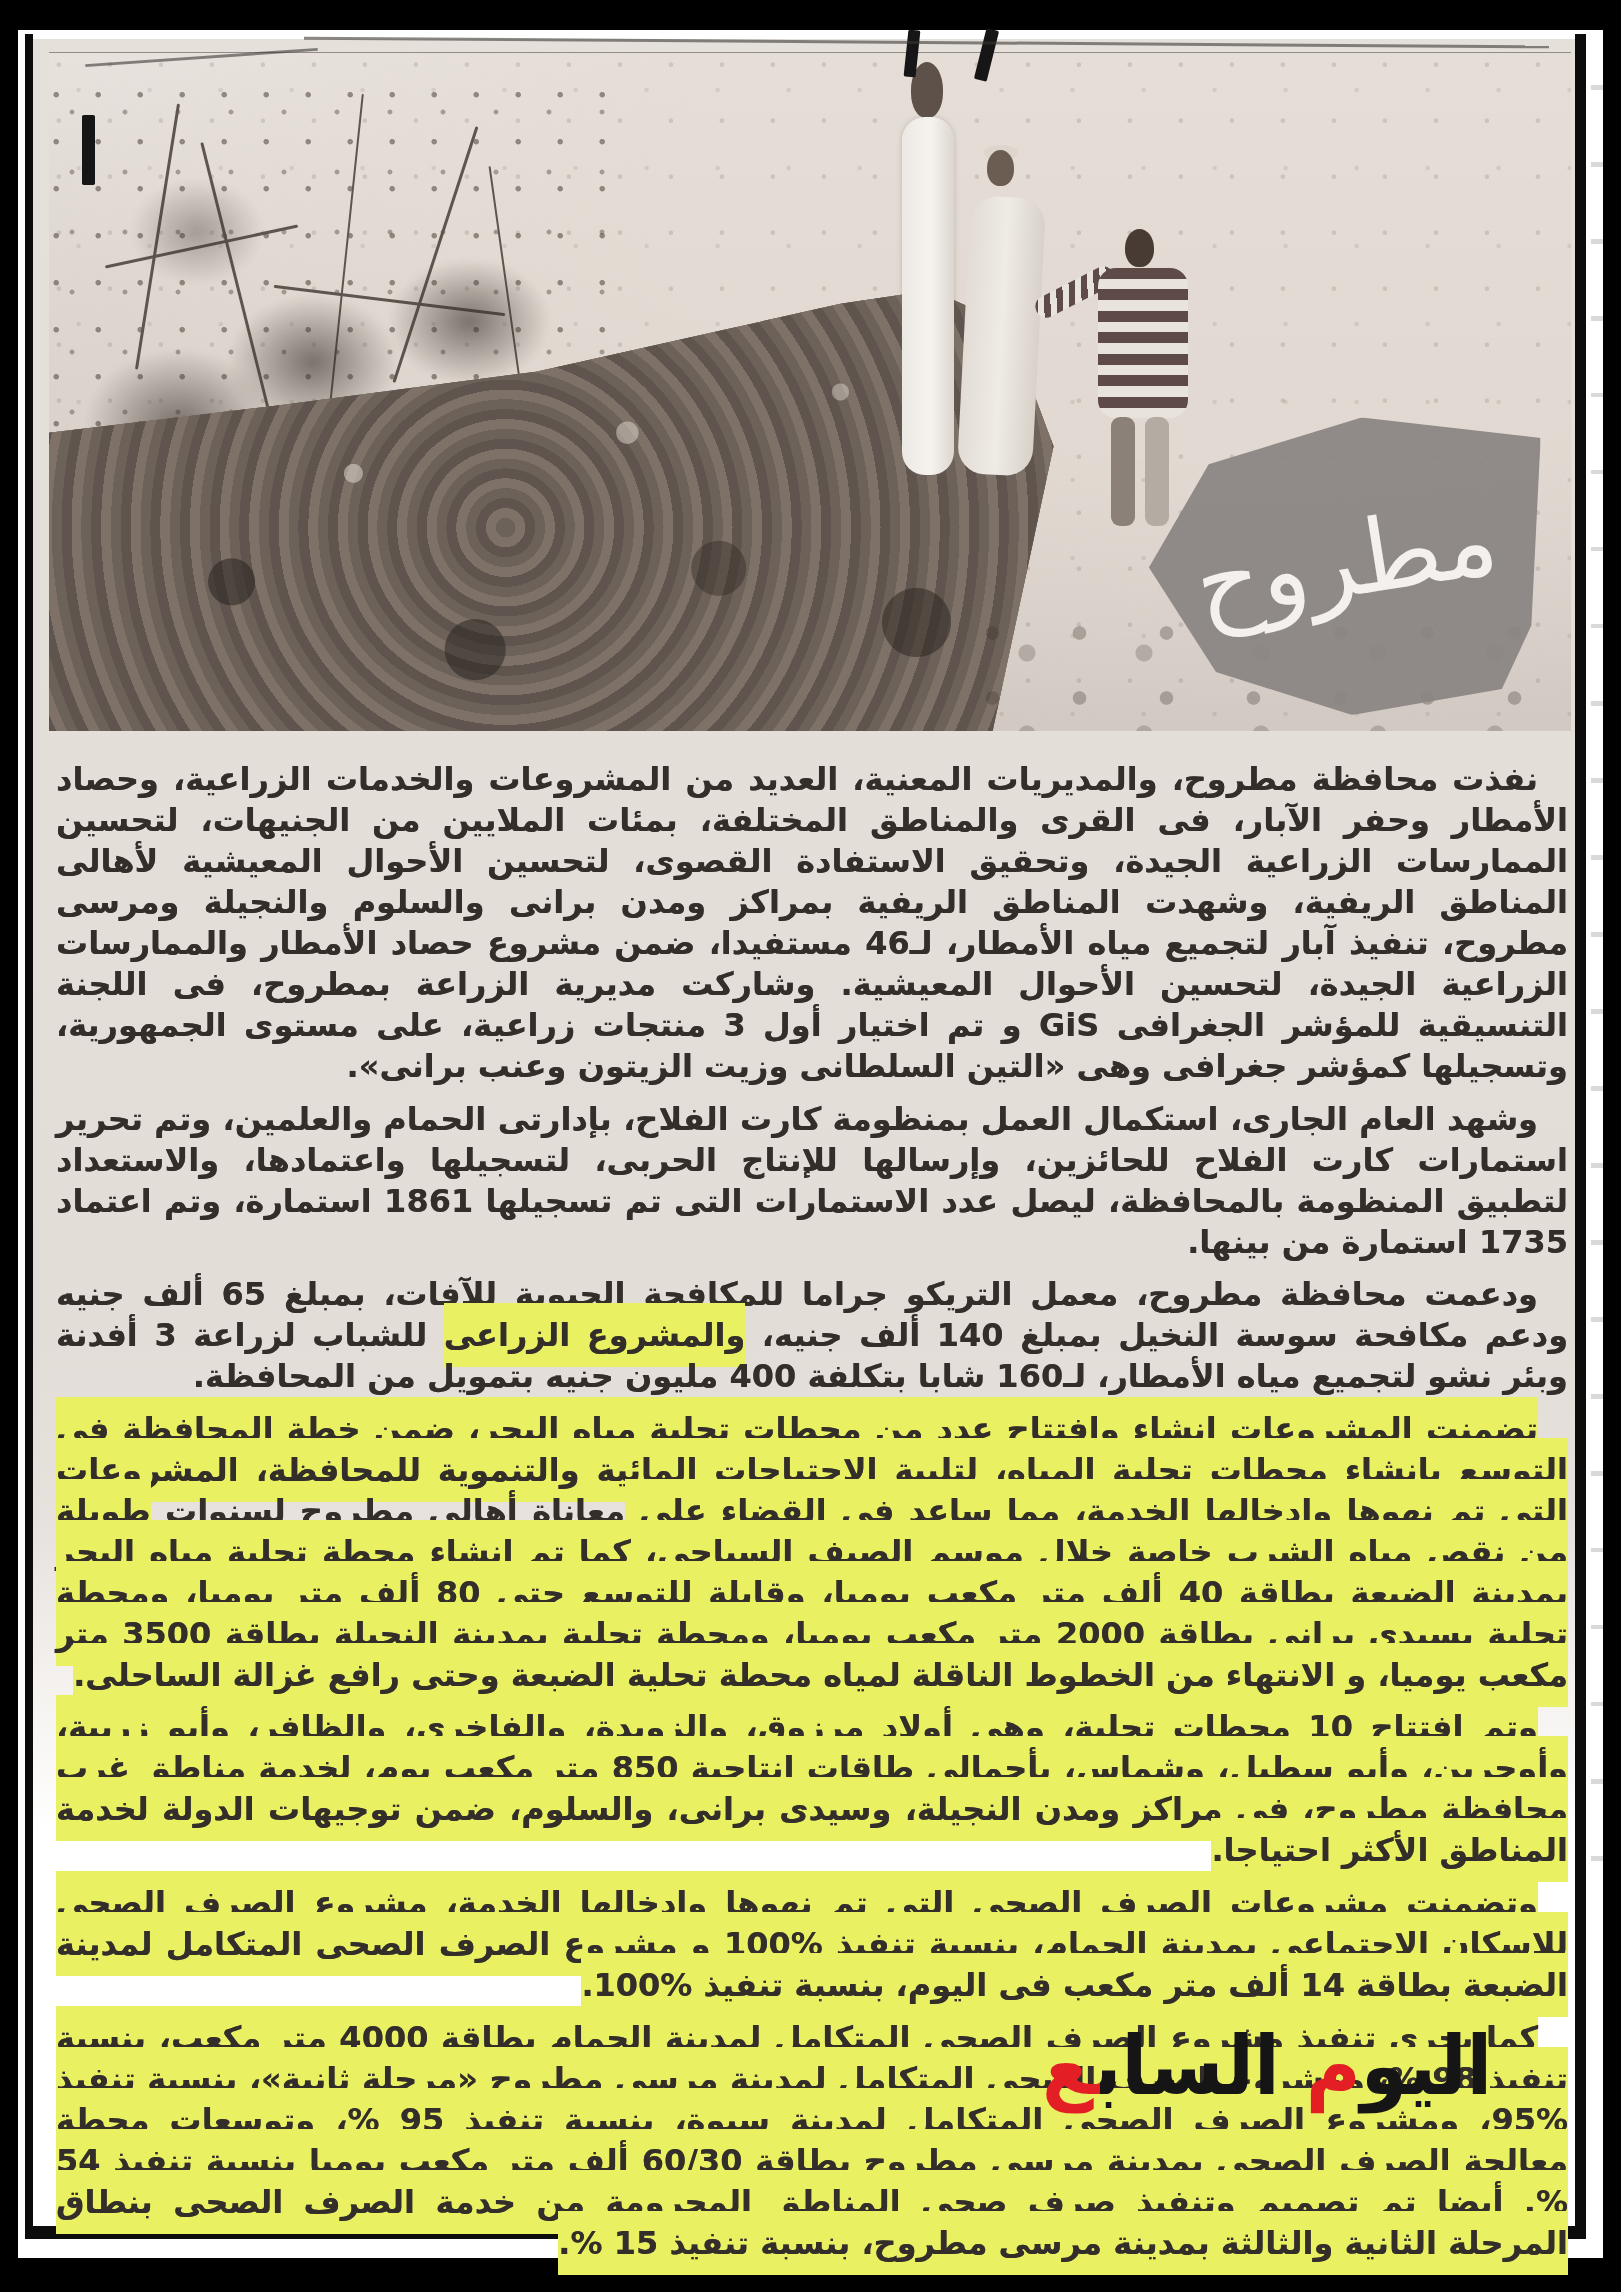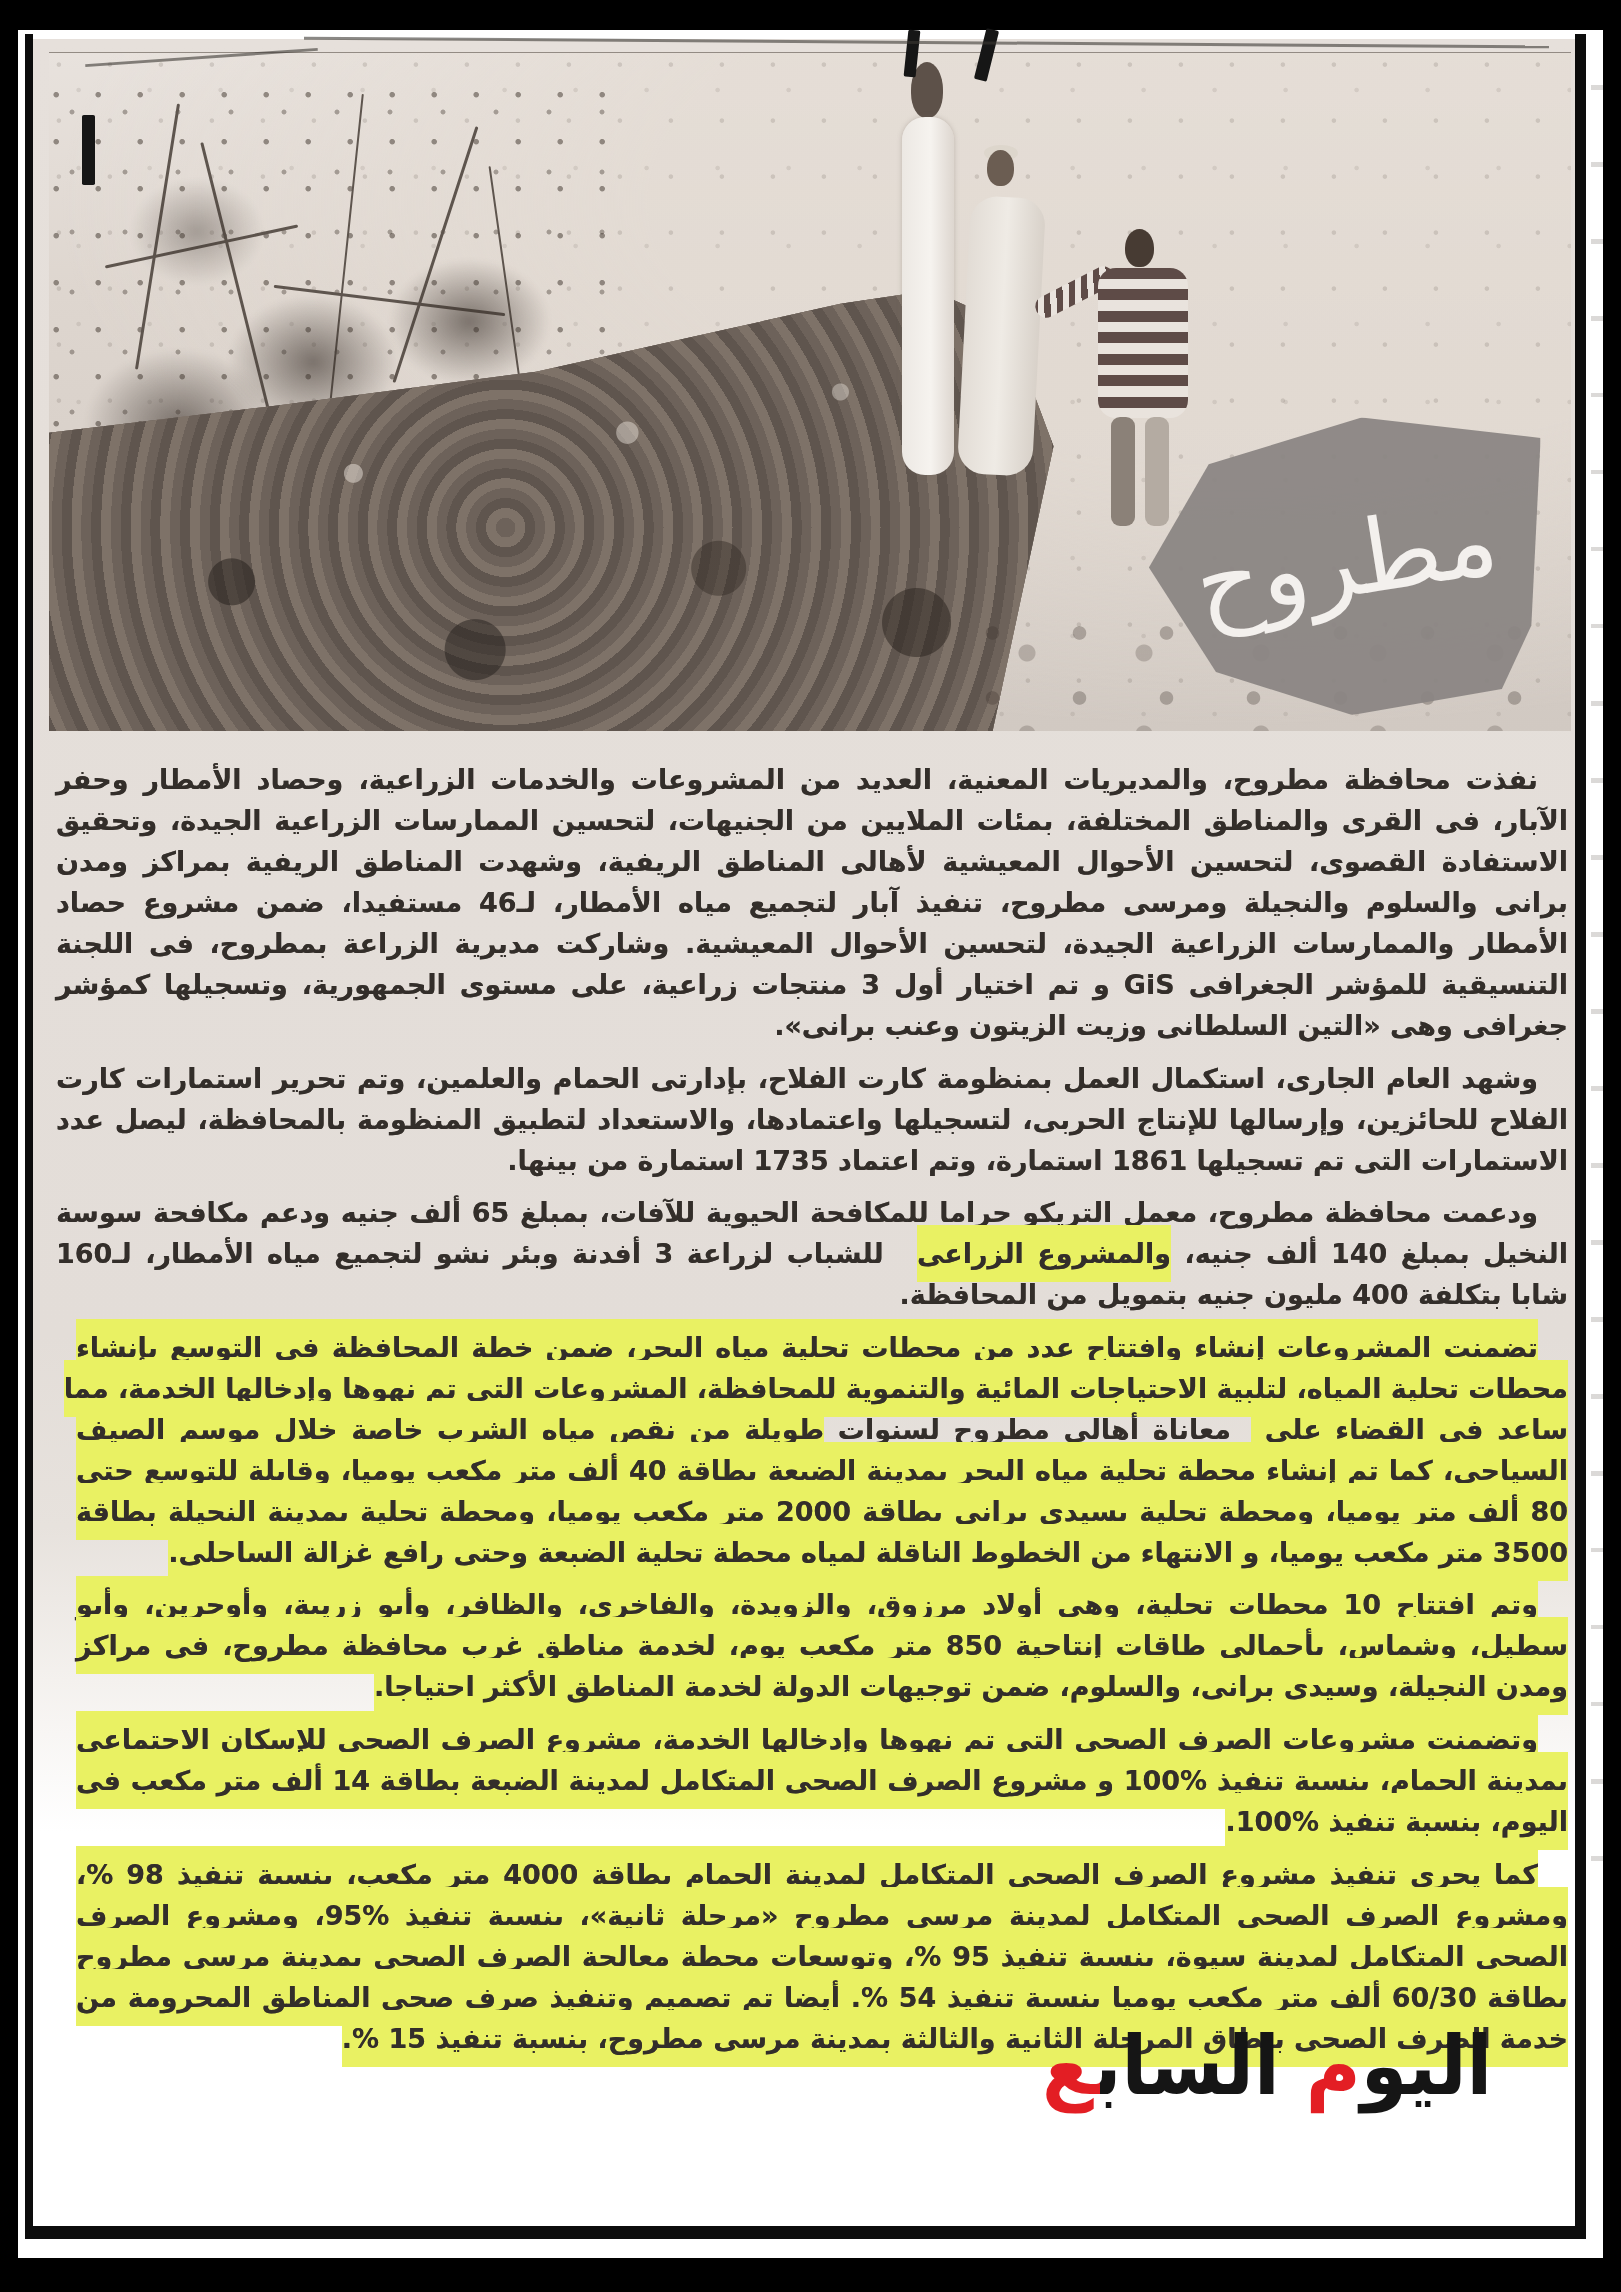--- a/index.html
+++ b/index.html
@@ -88,26 +88,26 @@
   .badge span{font-size:100px;color:#f3f0ed;font-weight:400;transform:rotate(-7deg) translateY(-5.4px);
     letter-spacing:2.7px;}
   .tick{position:absolute;background:#161616;border-radius:1.8px;}
   .topline{position:absolute;background:#3c3833;opacity:.6;}
   .ink{position:absolute;background:#2c2a28;border-radius:1.8px;opacity:.85;}
   
   .article{
     position:absolute;left:56px;top:759px;width:1512px;
     direction:rtl;text-align:justify;
     font-family:"DejaVu Sans",sans-serif;font-weight:700;
-    font-size:27px;line-height:41px;color:var(--ink,#332e2a);
+    font-size:32px;line-height:41px;color:var(--ink,#332e2a);
     text-shadow:0 0 0.6px rgba(70,62,55,.75);
   }
   .article p{margin:0 0 11.6px 0;text-indent:30px;}
   .article mark{background:var(--hl,#e9f163);color:inherit;padding:13px 0;
-    -webkit-box-decoration-break:clone;box-decoration-break:clone;margin-left:20px;}
+    -webkit-box-decoration-break:clone;box-decoration-break:clone;}
   
   .logo{position:absolute;left:1030px;top:2008px;width:466px;height:116px;
     display:flex;align-items:center;justify-content:flex-end;direction:rtl;margin-left:12px;}
   .logo span{
     font-family:"DejaVu Sans",sans-serif;font-weight:800;font-size:75px;letter-spacing:-1.8px;
     background:linear-gradient(90deg,
       var(--logo-red,#e31e24) 0%,var(--logo-red,#e31e24) 13%,
       #151515 13%,#151515 56%,
       var(--logo-red,#e31e24) 56%,var(--logo-red,#e31e24) 70%,
       #151515 70%,#151515 100%);

